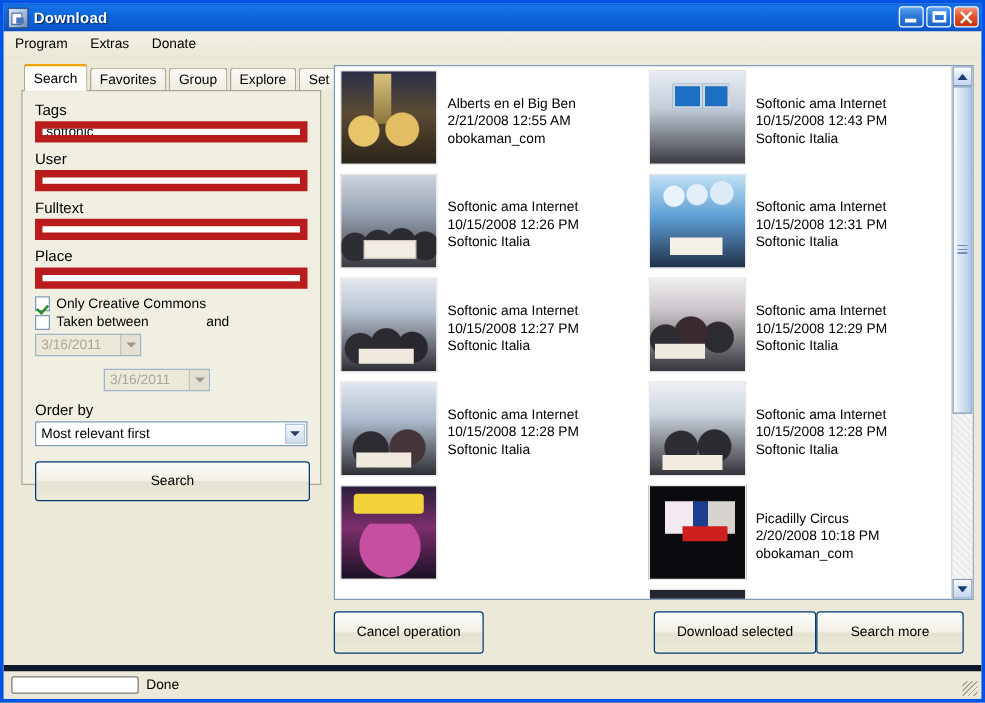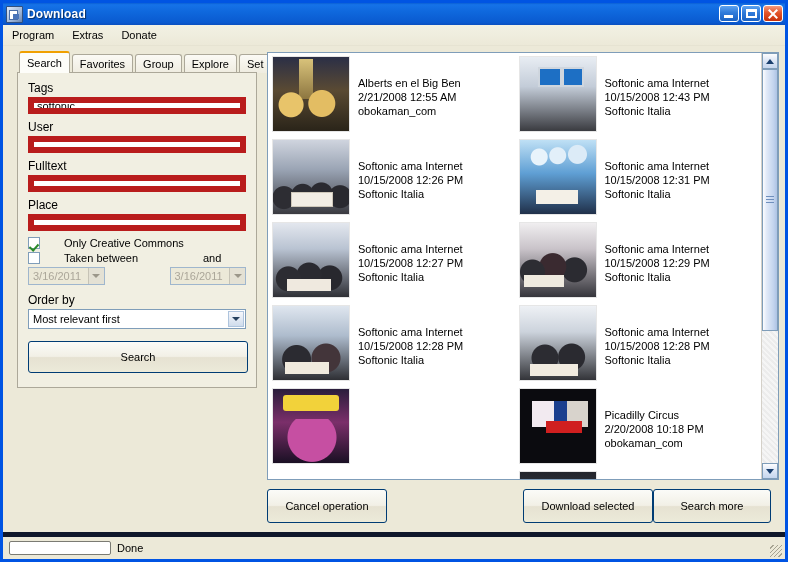--- a/index.html
+++ b/index.html
@@ -95,31 +95,31 @@
     position:relative;z-index:2;
     height:316px;box-sizing:border-box;
   }
   .field-label{font-size:12px;margin:0 0 2px 0;color:#000;}
   .tinput{
     width:100%;height:17px;box-sizing:border-box;
     border:6px solid #b91c1c;background:#fff;
     font-family:"Liberation Sans",sans-serif;font-size:11px;
     padding:1px 3px;margin-bottom:6px;color:#000;
   }
-  .checkrow{display:flex;align-items:center;margin-bottom:3px;font-size:11px;gap:19px;}
+  .checkrow{display:flex;align-items:center;margin-bottom:3px;font-size:11px;}
   .cbox{
     width:12px;height:12px;box-sizing:border-box;
     border:1px solid #7f9db9;background:#fff;margin-right:5px;
     position:relative;flex:0 0 12px;
   }
   .cbox.checked:after{
     content:"";position:absolute;left:2px;top:4px;width:4px;height:7px;
     border:solid #2a8a2a;border-width:0 2px 2px 0;transform:rotate(42deg);
   }
-  .daterow{display:flex;gap:10px;margin:3px 0 8px 0;}
+  .daterow{display:flex;gap:10px;margin:3px 0 8px 0;flex-direction:column;}
   .dtp{
     width:85px;height:18px;box-sizing:border-box;
     border:1px solid #9fb6cd;background:#ece9d8;
     display:flex;align-items:center;
     font-size:11px;color:#aba699;padding-left:4px;position:relative;
   }
   .dtp .arrow{
     position:absolute;right:0;top:0;bottom:0;width:15px;
     background:#e4e1d4;border-left:1px solid #c6c3b6;
     display:flex;align-items:center;justify-content:center;

